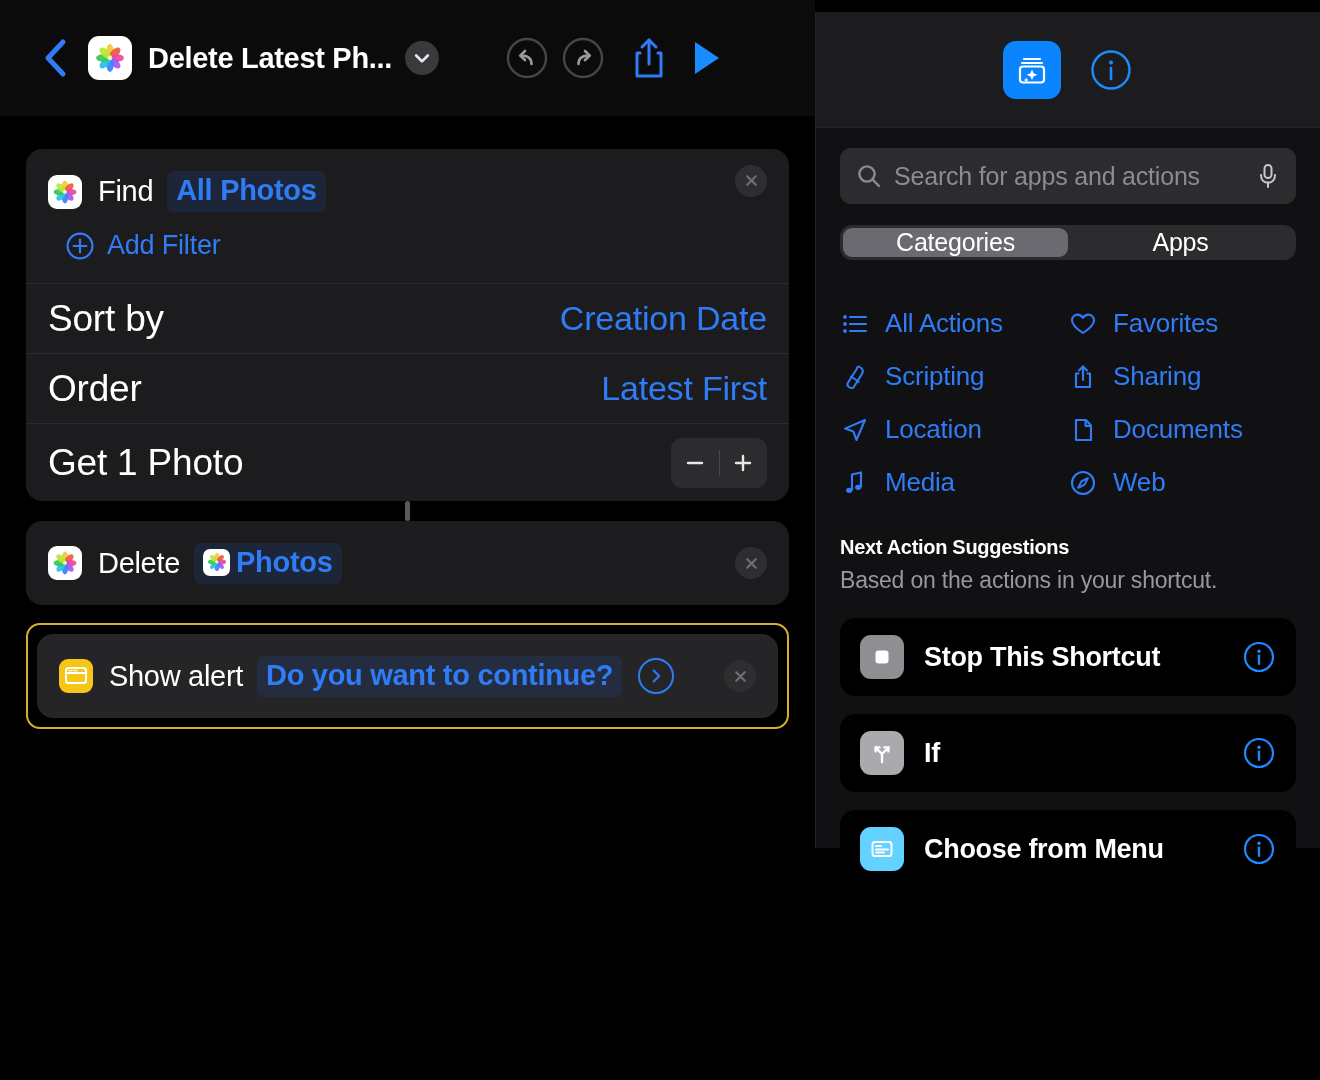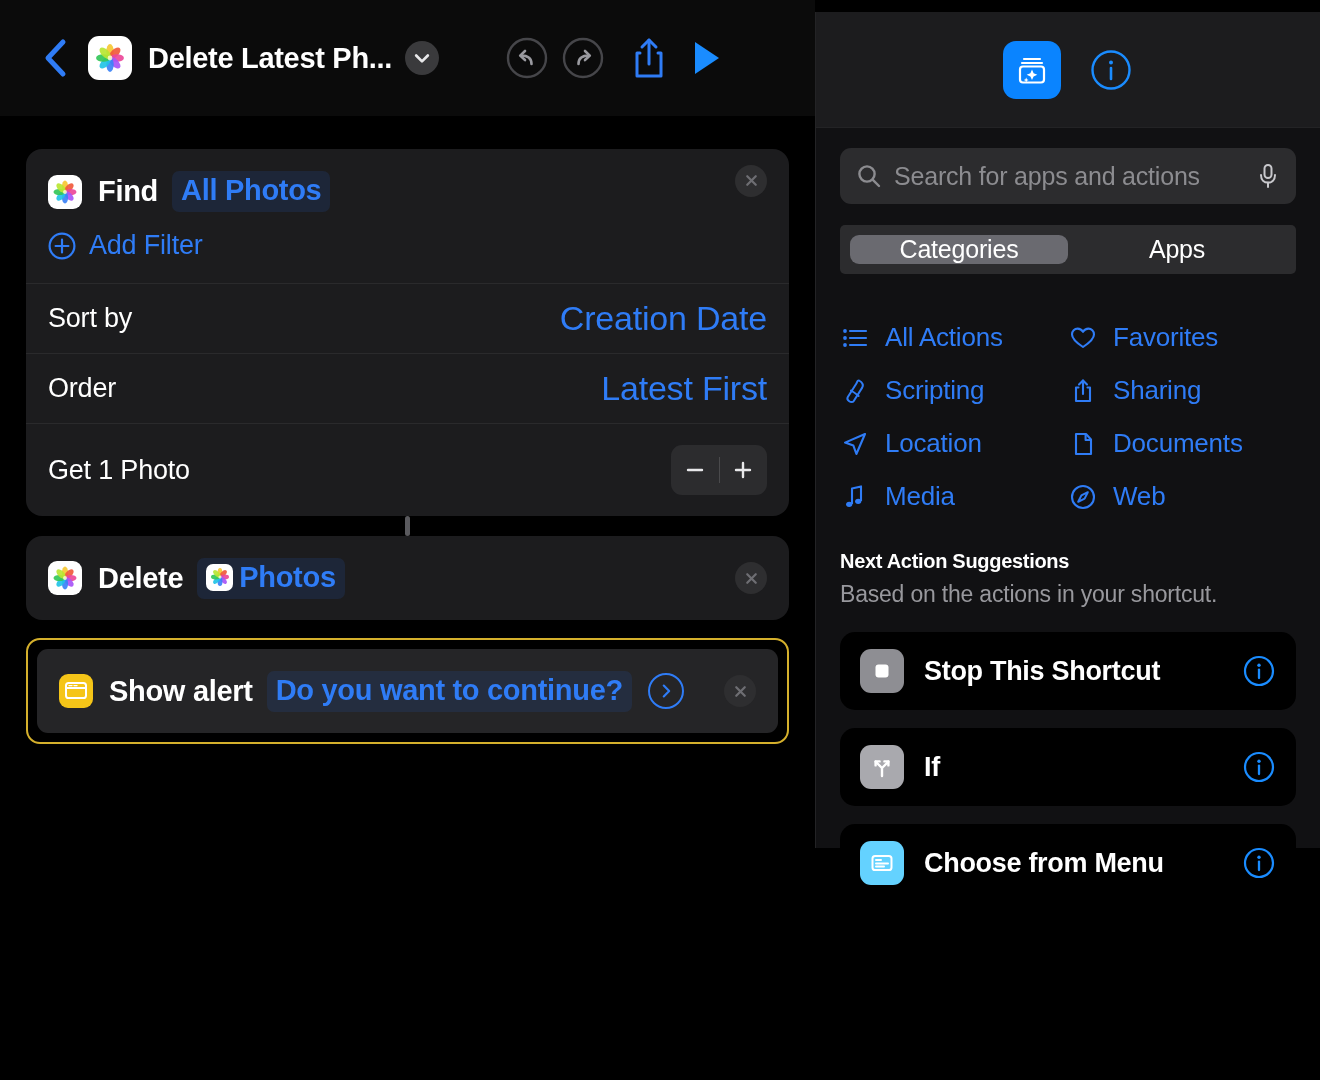--- a/index.html
+++ b/index.html
@@ -113,21 +113,21 @@
     width: 34px; height: 34px;
     border-radius: 9px;
     background: #ffffff;
     display: flex; align-items: center; justify-content: center;
     flex: 0 0 34px;
     overflow: hidden;
   }
 
   .act-verb {
     font-size: 29px;
-    font-weight: bold;
+    font-weight: normal;
     color: #ffffff;
     margin-left: 16px;
     letter-spacing: -0.3px;
   }
 
   .token {
     font-size: 29px;
     font-weight: bold;
     color: #2f7cf6;
     background: rgba(35,80,160,0.20);
@@ -158,38 +158,39 @@
     background: #2e2e30;
     display: flex; align-items: center; justify-content: center;
     cursor: pointer;
   }
 
   .add-filter {
     display: flex;
     align-items: center;
     padding: 18px 22px 22px 22px;
     cursor: pointer;
+    margin-left: 18px;
   }
   .add-filter .af-label {
     font-size: 27px;
     color: #2f7cf6;
     margin-left: 13px;
     letter-spacing: -0.2px;
   }
 
   .param-row {
     display: flex;
     align-items: center;
     justify-content: space-between;
     padding: 0 22px;
     height: 70px;
     border-top: 1px solid #2a2a2c;
   }
   .param-label {
-    font-size: 27px;
+    font-size: 37px;
     color: #ffffff;
     letter-spacing: -0.2px;
   }
   .param-value {
     font-size: 34px;
     color: #2f7cf6;
     letter-spacing: -0.2px;
     cursor: pointer;
   }
 
@@ -246,21 +247,20 @@
     margin-top: 18px;
     border: 2px solid #d5b02c;
     border-radius: 14px;
     padding: 9px;
   }
   .card.action-alert {
     height: 84px;
     display: flex;
     align-items: center;
     background: #252527;
-    border-radius: 11px;
   }
   .card.action-alert .card-head { padding-top: 0; width: 100%; }
 
   .disclosure {
     width: 36px; height: 36px;
     border-radius: 18px;
     border: 2px solid #2f7cf6;
     display: flex; align-items: center; justify-content: center;
     margin-left: 16px;
     cursor: pointer;
@@ -318,23 +318,23 @@
     font-size: 25px;
     font-family: "Liberation Sans", sans-serif;
     letter-spacing: -0.2px;
   }
   .search-bar input::placeholder { color: #8c8c90; }
 
   .seg {
     margin: 21px 24px 0 24px;
     height: 52px;
     background: #2c2c2e;
-    border-radius: 5px;
-    display: flex;
-    padding: 10px;
+    border-radius: 12px;
+    display: flex;
+    padding: 3px;
   }
   .seg-item {
     flex: 1 1 50%;
     display: flex; align-items: center; justify-content: center;
     font-size: 25px;
     color: #ffffff;
     border-radius: 9px;
     cursor: pointer;
     letter-spacing: -0.2px;
   }
@@ -531,21 +531,21 @@
           <span class="param-label">Sort by</span>
           <span class="param-value">Creation Date</span>
         </div>
 
         <div class="param-row">
           <span class="param-label">Order</span>
           <span class="param-value">Latest First</span>
         </div>
 
 
-        <div class="param-row" style="height:93px;">
+        <div class="param-row" style="height:78px;">
           <span class="param-label">Get 1 Photo</span>
           <div class="stepper">
             <div class="sbtn">
               <svg width="22" height="22" viewBox="0 0 22 22">
                 <path d="M4 11 L18 11" stroke="#e8e8ea" stroke-width="2.4" stroke-linecap="round"></path>
               </svg>
             </div>
             <div class="sdiv"></div>
             <div class="sbtn">
               <svg width="22" height="22" viewBox="0 0 22 22">

